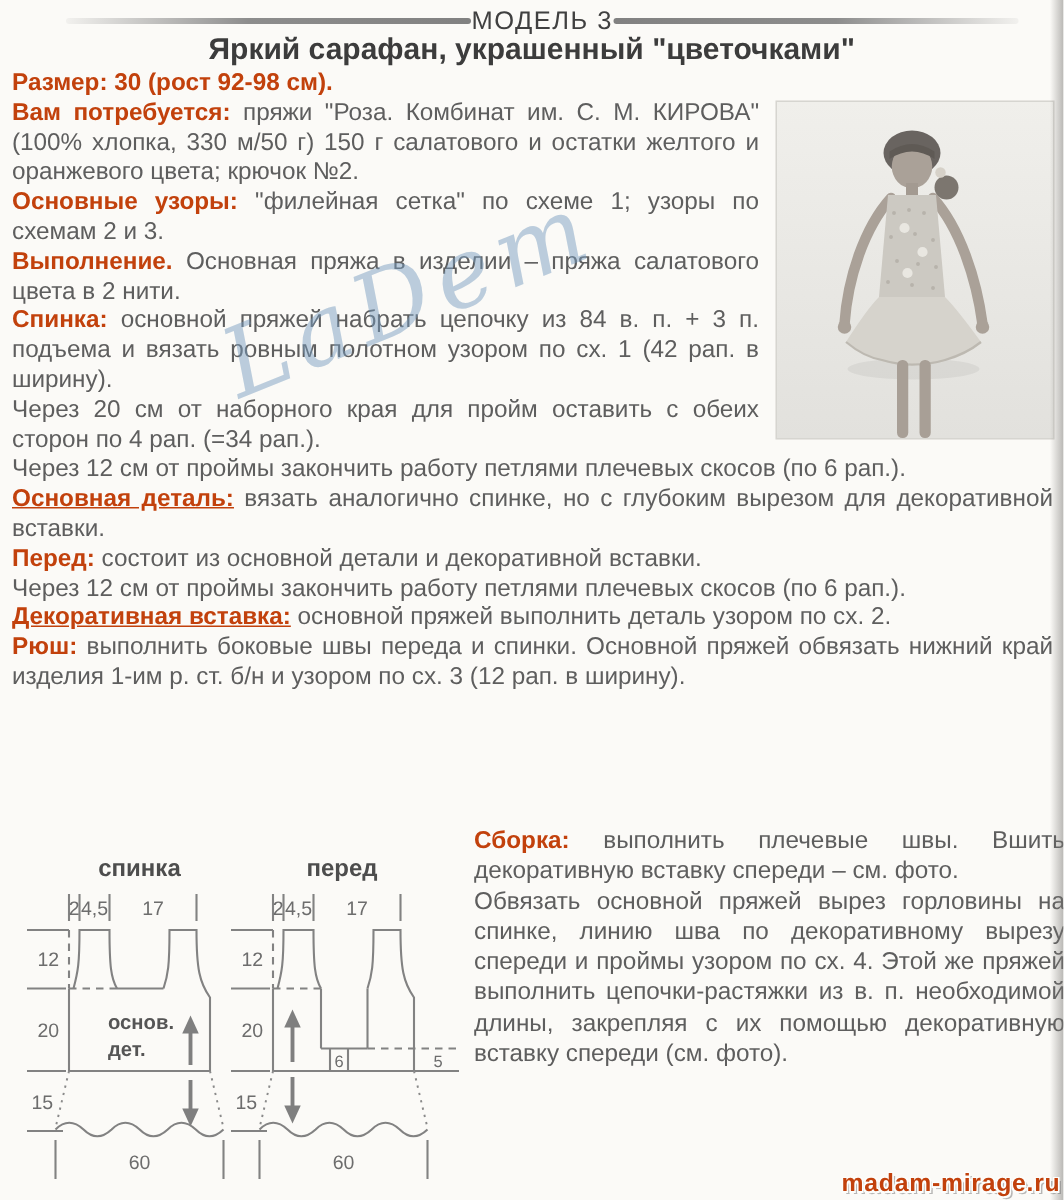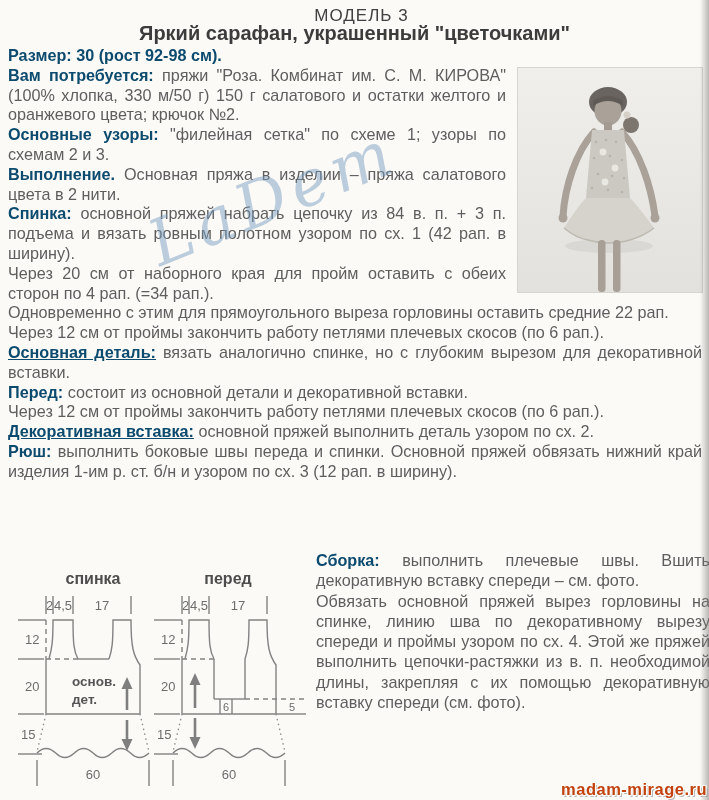--- a/index.html
+++ b/index.html
@@ -1,30 +1,30 @@
 <!DOCTYPE html>
 <html><head>
 <meta charset="utf-8">
 <style>
   html,body{margin:0;padding:0;background:#e8e8e8;}
   .page{position:relative;width:709px;height:800px;background:#fbfaf7;overflow:hidden;
         font-family:"Liberation Sans",sans-serif;color:#5e5e5e;}
   .scan-edge{position:absolute;top:0;right:0;width:9px;height:100%;
         background:linear-gradient(to right,rgba(150,148,144,0),rgba(120,118,115,0.5));}
   
-  .header-row{display:flex;align-items:center;margin:6px 30px 0 44px;height:16px;flex-direction:column;}
+  .header-row{display:flex;align-items:center;margin:6px 30px 0 44px;height:16px;}
   .rule{flex:1;height:4px;border-radius:2px;}
   .rule.l{background:linear-gradient(to right,rgba(135,135,135,0.08),#8d8d8d 45%,#818181);}
   .rule.r{background:linear-gradient(to left,rgba(135,135,135,0.08),#8d8d8d 45%,#818181);}
   .model-label{font-size:17px;color:#404040;letter-spacing:1px;white-space:nowrap;}
   .title{text-align:center;font-weight:bold;font-size:20px;line-height:22px;color:#3c3c3c;margin:0 10px;}
   
   .content{margin:2px 7px 0 8px;font-size:16.2px;line-height:19.8px;text-align:justify;}
   .content p{margin:0;}
-  b.lbl{color:#0c4a6e;margin-top:40px;}
+  b.lbl{color:#c2410c;margin-top:40px;}
   b.lbl.u{text-decoration:underline;}
   .photo-wrap{float:right;width:184px;height:224px;margin:2px 0 6px 12px;background:#eae9e6;
         box-shadow:0 0 0 1px rgba(190,188,182,0.6);}
   
   .bottom{position:absolute;left:0;top:556px;width:709px;height:244px;}
   .diagrams{position:absolute;left:16px;top:14px;width:300px;height:230px;}
   .diagrams svg{position:absolute;top:0;}
   .assembly{position:absolute;left:316px;top:-6px;width:394px;font-size:16.2px;
         line-height:20.3px;text-align:justify;}
   .assembly p{margin:0;}
@@ -104,21 +104,20 @@
         <rect x="80" y="172" width="7.5" height="52" rx="3.5" fill="#a89f96"></rect>
         <rect x="95" y="172" width="7.5" height="52" rx="3.5" fill="#a89f96"></rect>
       </svg>
     </div>
 
     <p><b class="lbl">Вам потребуется:</b> <span>пряжи "Роза. Комбинат им. С. М. КИРОВА" (100% хлопка, 330 м/50 г) 150 г салатового и остатки желтого и оранжевого цвета; крючок №2.</span></p>
     <p><b class="lbl">Основные узоры:</b> <span>"филейная сетка" по схеме 1; узоры по схемам 2 и 3.</span></p>
     <p><b class="lbl">Выполнение.</b> <span>Основная пряжа в изделии – пряжа салатового цвета в 2 нити.</span></p>
     <p><b class="lbl">Спинка:</b> <span>основной пряжей набрать цепочку из 84 в. п. + 3 п. подъема и вязать ровным полотном узором по сх. 1 (42 рап. в ширину).</span></p>
     <p><span>Через 20 см от наборного края для пройм оставить с обеих сторон по 4 рап. (=34 рап.).</span></p>
-    <p><span>Одновременно с этим для прямоугольного выреза горловины оставить средние 22 рап.</span></p>
     <p><span>Через 12 см от проймы закончить работу петлями плечевых скосов (по 6 рап.).</span></p>
     <p><b class="lbl u">Основная деталь:</b> <span>вязать аналогично спинке, но с глубоким вырезом для декоративной вставки.</span></p>
     <p><b class="lbl">Перед:</b> <span>состоит из основной детали и декоративной вставки.</span></p>
     <p><span>Через 12 см от проймы закончить работу петлями плечевых скосов (по 6 рап.).</span></p>
     <p><b class="lbl u">Декоративная вставка:</b> <span>основной пряжей выполнить деталь узором по сх. 2.</span></p>
     <p><b class="lbl">Рюш:</b> <span>выполнить боковые швы переда и спинки. Основной пряжей обвязать нижний край изделия 1-им р. ст. б/н и узором по сх. 3 (12 рап. в ширину).</span></p>
   </div>
 
   <div class="bottom">
     <div class="diagrams">

